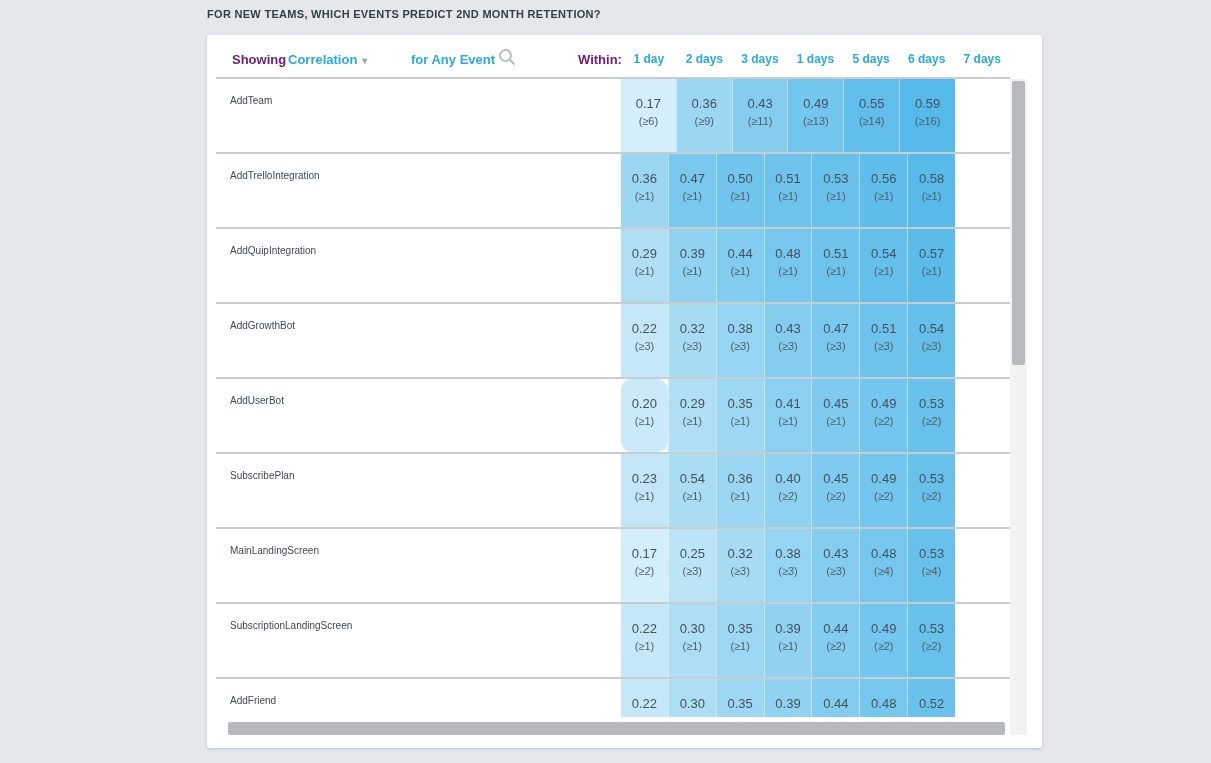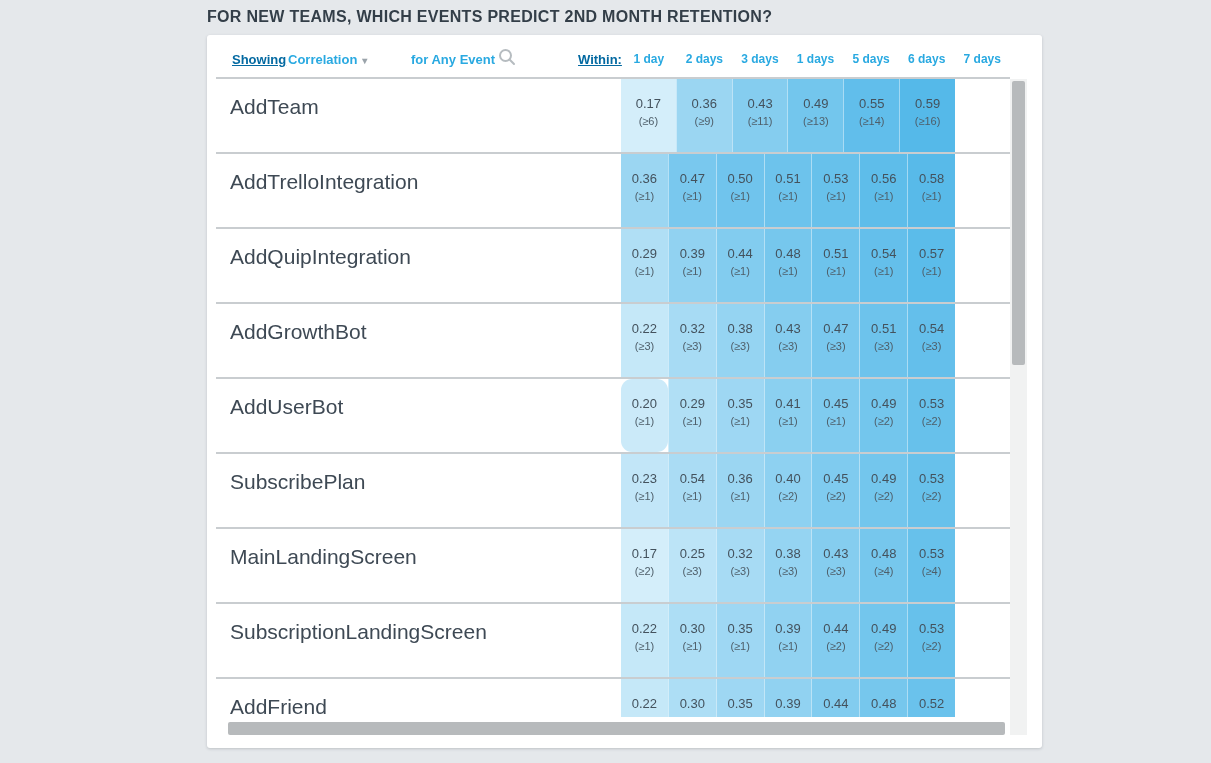--- a/index.html
+++ b/index.html
@@ -4,46 +4,46 @@
 <style>
   html,body{margin:0;padding:0;}
   body{
     width:1211px;height:763px;overflow:hidden;
     background:#e5e8eb;
     font-family:"Liberation Sans", sans-serif;
     -webkit-font-smoothing:antialiased;
   }
   .page-title{
     position:absolute;left:207px;top:8px;
-    font-size:16px;font-weight:bold;letter-spacing:.3px;
+    font-size:11px;font-weight:bold;letter-spacing:.3px;
     color:#333e48;
   }
   .card{
     position:absolute;left:207px;top:35px;width:835px;height:713px;
     background:#ffffff;border-radius:3px;
     box-shadow:0 1px 3px rgba(50,60,70,.22);
   }
   
   .toolbar{position:relative;height:42px;}
   .toolbar .tb-item{position:absolute;top:17px;font-size:13px;white-space:nowrap;}
-  .tb-dark{color:#0369a1;font-weight:bold;text-decoration:underline;}
+  .tb-dark{color:#701a75;font-weight:bold;}
   .tb-blue{color:#29a9e1;font-weight:bold;cursor:pointer;}
   .metric-dd .caret{color:#9aa3aa;font-size:10px;margin-left:5px;}
   .search-btn{position:absolute;left:291px;top:13px;width:18px;height:18px;cursor:pointer;}
   .day-headers{position:absolute;left:414px;top:17px;width:389px;display:flex;}
   .day-headers .day{flex:1 1 0;text-align:center;font-size:12px;font-weight:bold;color:#29a9e1;cursor:pointer;}
   .header-divider{height:2px;background:#c9cdd0;margin-left:9px;width:794px;}
   
   .rows-viewport{
     position:absolute;left:9px;top:44px;width:794px;height:638px;overflow:hidden;
   }
   .row{position:relative;height:73px;border-bottom:2px solid #c9cdd0;background:#fff;}
   .event-name{
     position:absolute;left:14px;top:16px;
-    font-size:21px;color:#3e4954;
+    font-size:10px;color:#3e4954;
   }
   .cells{position:absolute;left:405px;top:0;width:334px;height:73px;display:flex;}
   .cell{flex:1 1 0;text-align:center;padding-top:17px;box-sizing:border-box;cursor:pointer;}
   .cell + .cell{border-left:1px solid rgba(255,255,255,.45);}
   .cell .val{font-size:13px;color:#44525d;line-height:16px;}
   .cell .cnt{font-size:11px;color:#4e5e69;line-height:15px;margin-top:2px;}
   
   .v-scrollbar{
     position:absolute;left:803px;top:44px;width:17px;height:656px;
     background:#f1f2f2;

